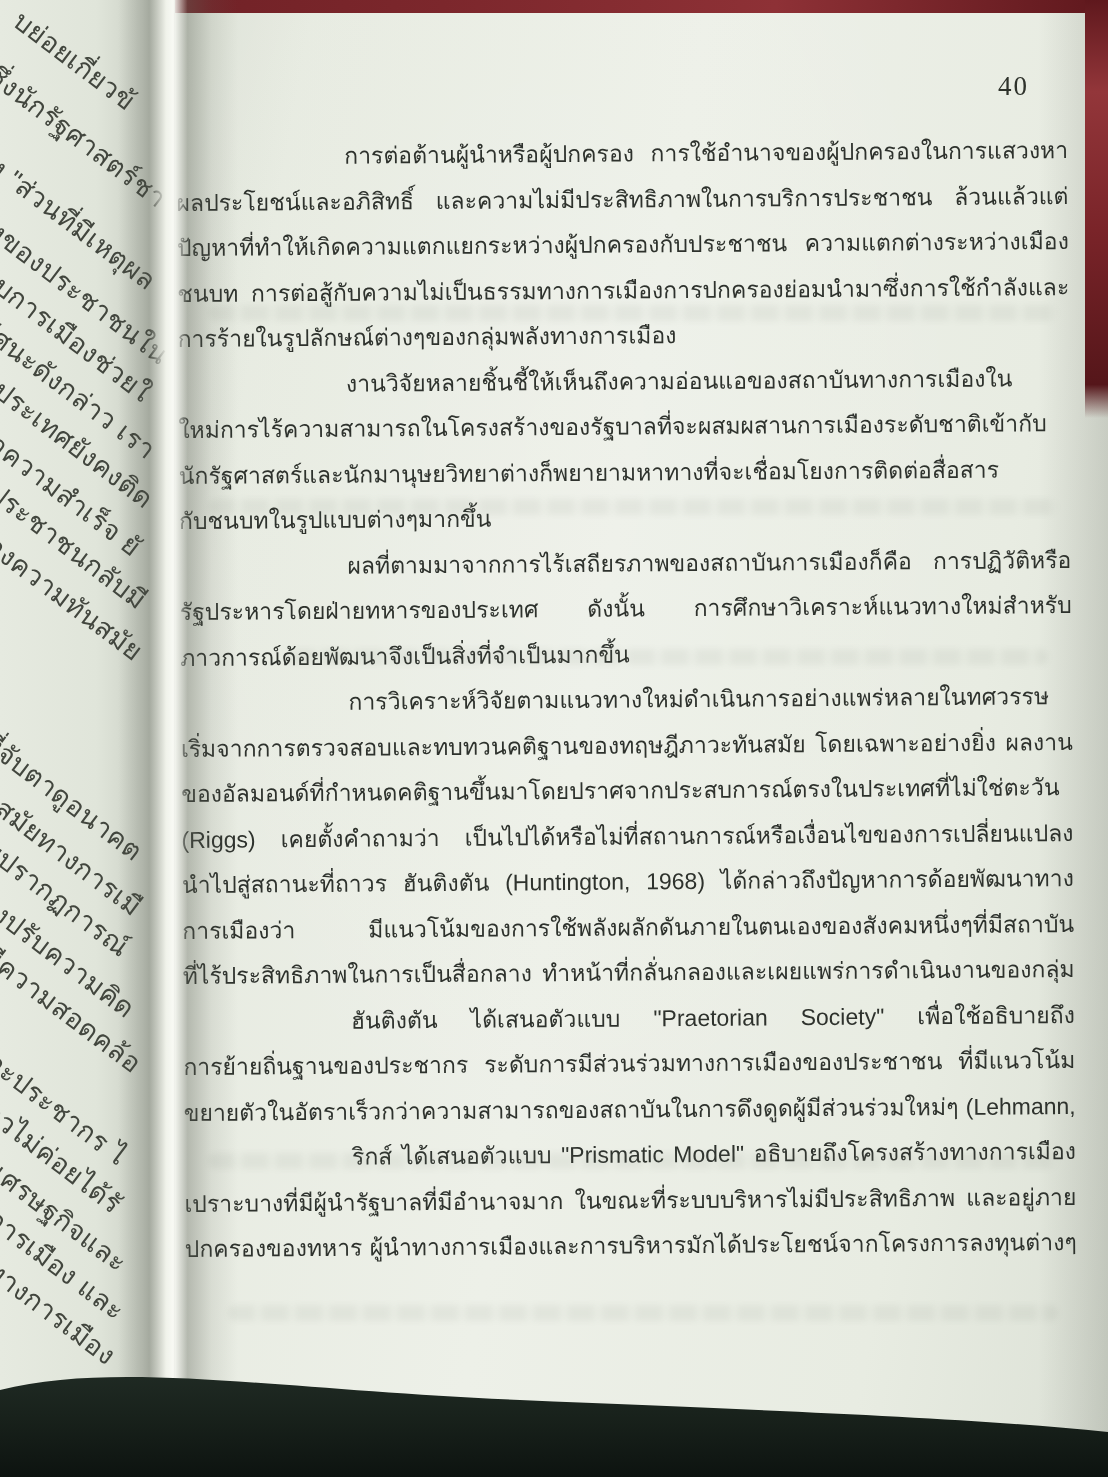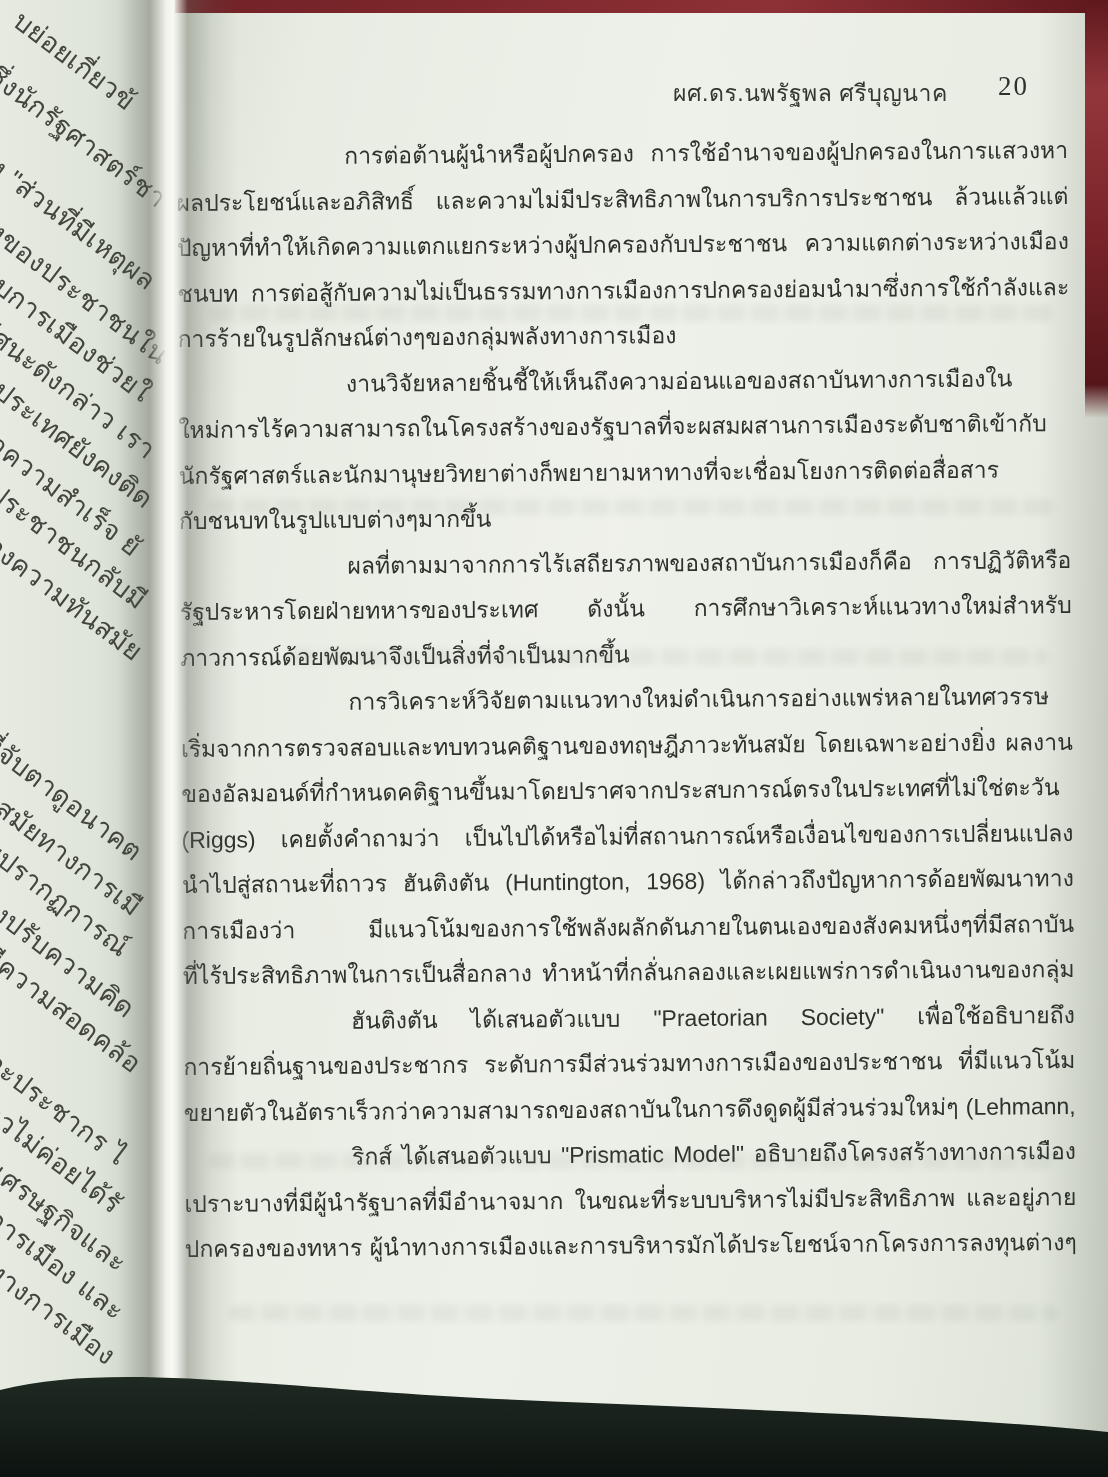--- a/index.html
+++ b/index.html
@@ -82,22 +82,21 @@
 </head>
 <body>
 
 <div id="scene">
 
   <div class="cover-top"></div>
 
   <div class="right-page">
     <div class="edge-shade"></div>
 
-    <div class="hdr-author">ผศ.ดร.นพรัฐพล ศรีบุญนาค</div>
-    <div class="hdr-num">20</div>
+    <div class="hdr-num">40</div>
 
     <div id="text-lines">
         <div class="line fill indent">การต่อต้านผู้นำหรือผู้ปกครอง  การใช้อำนาจของผู้ปกครองในการแสวงหา</div>
         <div class="line fill">ผลประโยชน์และอภิสิทธิ์ และความไม่มีประสิทธิภาพในการบริการประชาชน ล้วนแล้วแต่เป็น</div>
         <div class="line fill">ปัญหาที่ทำให้เกิดความแตกแยกระหว่างผู้ปกครองกับประชาชน ความแตกต่างระหว่างเมืองกับ</div>
         <div class="line fill">ชนบท การต่อสู้กับความไม่เป็นธรรมทางการเมืองการปกครองย่อมนำมาซึ่งการใช้กำลังและการก่อ</div>
         <div class="line">การร้ายในรูปลักษณ์ต่างๆของกลุ่มพลังทางการเมือง</div>
         <div class="line fill indent">งานวิจัยหลายชิ้นชี้ให้เห็นถึงความอ่อนแอของสถาบันทางการเมืองในประเทศ</div>
         <div class="line fill">ใหม่การไร้ความสามารถในโครงสร้างของรัฐบาลที่จะผสมผสานการเมืองระดับชาติเข้ากับท้องถิ่น</div>
         <div class="line fill">นักรัฐศาสตร์และนักมานุษยวิทยาต่างก็พยายามหาทางที่จะเชื่อมโยงการติดต่อสื่อสารระหว่างเมือง</div>

